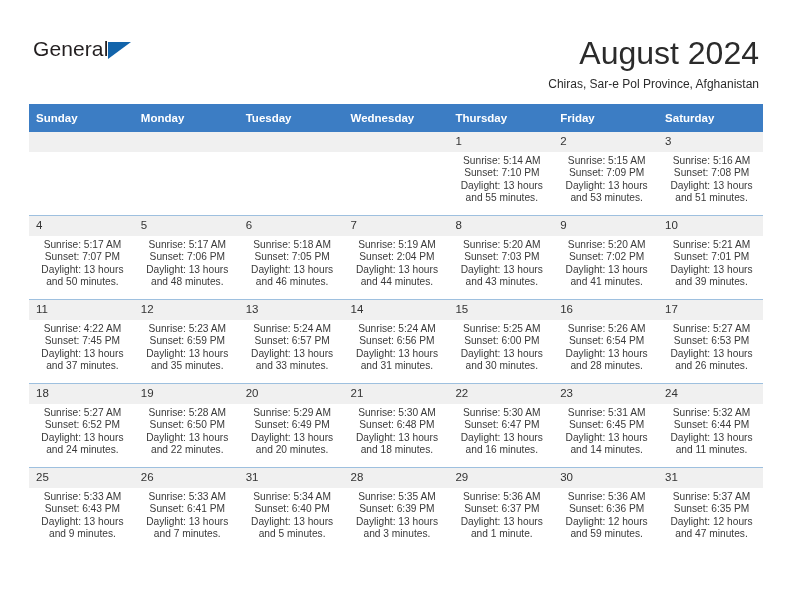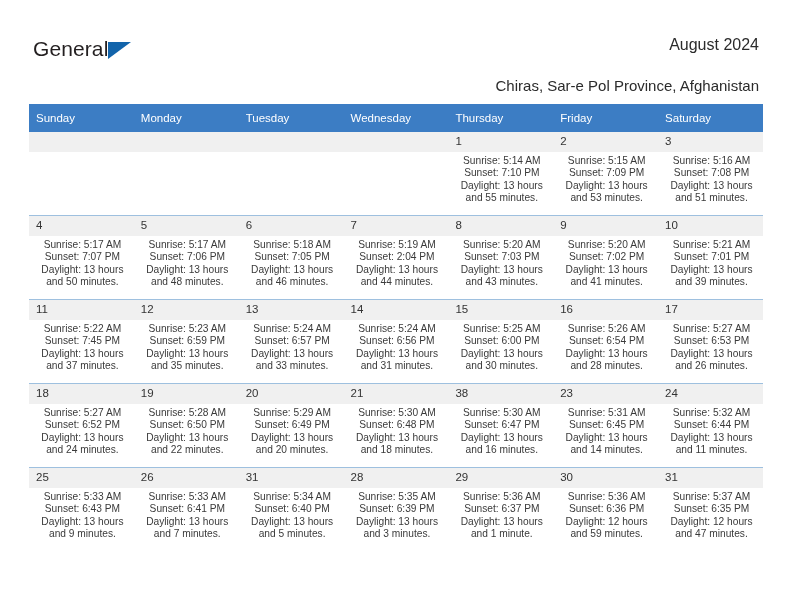--- a/index.html
+++ b/index.html
@@ -62,52 +62,52 @@
     font-size: 21px;
     color: #1e84d8;
     line-height: 1;
     font-family: Liberation Serif, serif;
     margin-top: 46px;
   }
   .title {
     position: absolute;
     right: 33px;
     top: 36px;
-    font-size: 16px;
+    font-size: 32px;
     color: #2b2b2b;
     text-align: right;
     white-space: nowrap;
     font-weight: normal;
     line-height: 1.1;
   }
   .subtitle {
     position: absolute;
     right: 33px;
     top: 78px;
-    font-size: 15px;
+    font-size: 12px;
     color: #2b2b2b;
     text-align: center;
     white-space: nowrap;
     line-height: 1.1;
   }
 
   
   .calendar {
     position: absolute;
     left: 29px;
     top: 104px;
     width: 734px;
     border-collapse: collapse;
     table-layout: fixed;
   }
   .calendar th {
     background: #3c7dc4;
     color: #ffffff;
     font-size: 11.5px;
-    font-weight: normal;
+    font-weight: bold;
     text-align: left;
     padding: 5px 0 5px 7px;
     height: 18px;
     vertical-align: middle;
     border: none;
   }
   .calendar td {
     width: 104.85px;
     height: 83px;
     vertical-align: top;
@@ -276,21 +276,21 @@
               <div>Sunset: 7:01 PM</div>
               <div>Daylight: 13 hours</div>
               <div>and 39 minutes.</div>
             </div>
           </td>
         </tr>
         <tr class="week-row">
           <td>
             <span class="daynum">11</span>
             <div class="details">
-              <div>Sunrise: 5:22 AM</div>
+              <div>Sunrise: 4:22 AM</div>
               <div>Sunset: 7:45 PM</div>
               <div>Daylight: 13 hours</div>
               <div>and 37 minutes.</div>
             </div>
           </td>
           <td>
             <span class="daynum">12</span>
             <div class="details">
               <div>Sunrise: 5:23 AM</div>
               <div>Sunset: 6:59 PM</div>
@@ -375,21 +375,21 @@
           <td>
             <span class="daynum">21</span>
             <div class="details">
               <div>Sunrise: 5:30 AM</div>
               <div>Sunset: 6:48 PM</div>
               <div>Daylight: 13 hours</div>
               <div>and 18 minutes.</div>
             </div>
           </td>
           <td>
-            <span class="daynum">38</span>
+            <span class="daynum">22</span>
             <div class="details">
               <div>Sunrise: 5:30 AM</div>
               <div>Sunset: 6:47 PM</div>
               <div>Daylight: 13 hours</div>
               <div>and 16 minutes.</div>
             </div>
           </td>
           <td>
             <span class="daynum">23</span>
             <div class="details">

